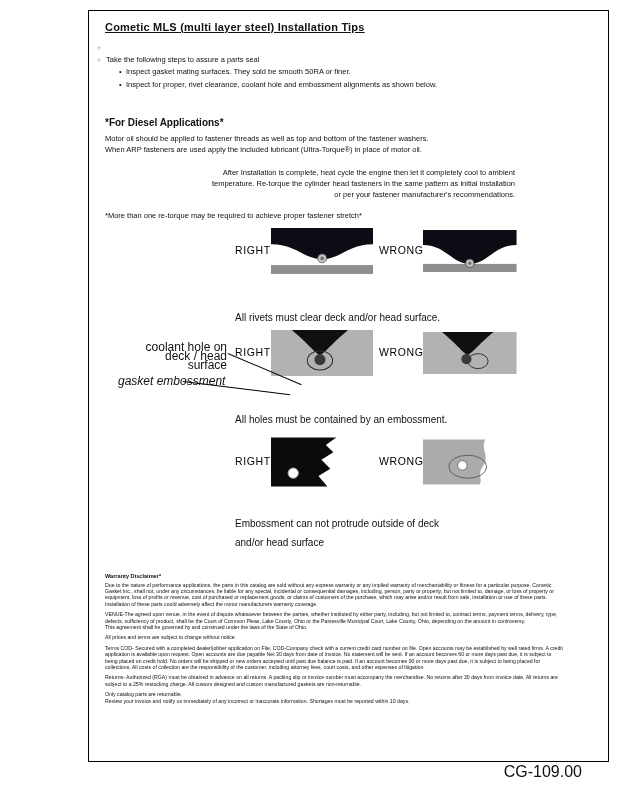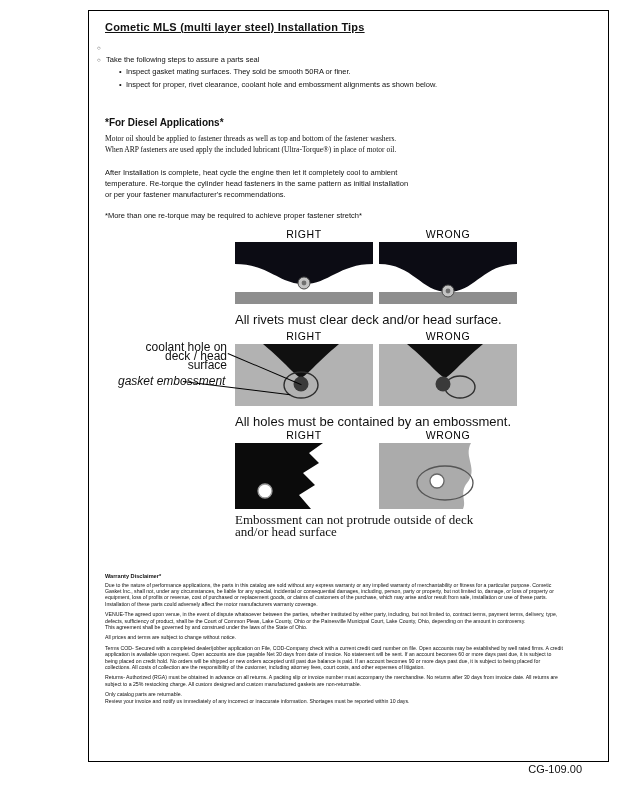--- a/index.html
+++ b/index.html
@@ -15,45 +15,45 @@
     position:absolute; left:16px; top:10px; margin:0;
     font-size:11px; font-weight:bold; text-decoration:underline; letter-spacing:0.2px;
   }
   .tips { position:absolute; left:8px; top:31px; width:490px; font-size:7.5px; }
   .tip { display:flex; line-height:12.2px; }
   .tip .mk { width:9px; font-size:6px; line-height:12.2px; flex:none; }
   .tip.sub { margin-left:22px; }
   .tip.sub .mk { width:7px; font-size:7.5px; }
   .diesel-h { position:absolute; left:16px; top:106px; margin:0; font-size:10px; font-weight:bold; }
   .para { position:absolute; left:16px; width:410px; margin:0; font-size:7.5px; line-height:10.8px; white-space:pre-line; }
-  .p1 { top:123px;font-family:Liberation Serif, serif; }
-  .p2 { top:157px; }
+  .p1 { top:123px; }
+  .p2 { top:157px;text-align:right; }
   .note { position:absolute; left:16px; top:200px; margin:0; font-size:7.5px; }
 
   .dg-row { position:absolute; left:146px; width:282px; display:flex; gap:6px; }
   #row1 { top:217px; } #row2 { top:319px; } #row3 { top:418px; }
-  .dg-col { width:138px; display:flex; flex-direction:column; align-items:center; }
+  .dg-col { width:138px; display:flex; flex-direction:row; align-items:center; }
   .dg-label { font-size:10.5px; letter-spacing:0.6px; margin-bottom:2px; color:#000; }
   svg.panel { display:block; width:138px; }
 
-  .caption { position:absolute; left:146px; margin:0; font-size:13px; white-space:pre-line; }
-  #cap1 { top:301px; } #cap2 { top:403px; } #cap3 { top:503px; line-height:12px;font-family:Liberation Serif, serif; }
+  .caption { position:absolute; left:146px; margin:0; font-size:10px; white-space:pre-line; }
+  #cap1 { top:301px; } #cap2 { top:403px; } #cap3 { top:503px; line-height:19px; }
 
   .ann { position:absolute; font-size:12px; line-height:8.8px; white-space:pre-line; }
   #ann-hole { left:48px; top:332px; width:90px; text-align:right; }
   #ann-emboss { left:29px; top:366px;font-style:italic; }
   .pline { position:absolute; border-top:1px solid #000; transform-origin:0 0; z-index:3; }
   #line1 { left:139px; top:342px; width:80px; transform:rotate(23deg); }
   #line2 { left:94px; top:370px; width:108px; transform:rotate(7deg); }
 
   .disc { position:absolute; left:16px; top:562px; width:458px; }
   .disc h3 { margin:0 0 3px 0; font-size:5.6px; }
   .disc p { margin:0 0 4.5px 0; font-size:5.2px; line-height:6.2px; white-space:pre-line; }
 
-  .pagecode { position:absolute; right:36px; top:763px; font-size:11px; color:#111; }
+  .pagecode { position:absolute; right:36px; top:763px; font-size:16px; color:#111; }
 </style>
 </head>
 <body>
 
 <div class="sheet">
   <div class="frame">
 
     <h1 class="title">Cometic MLS (multi layer steel) Installation Tips</h1>
 
     <div class="tips">

